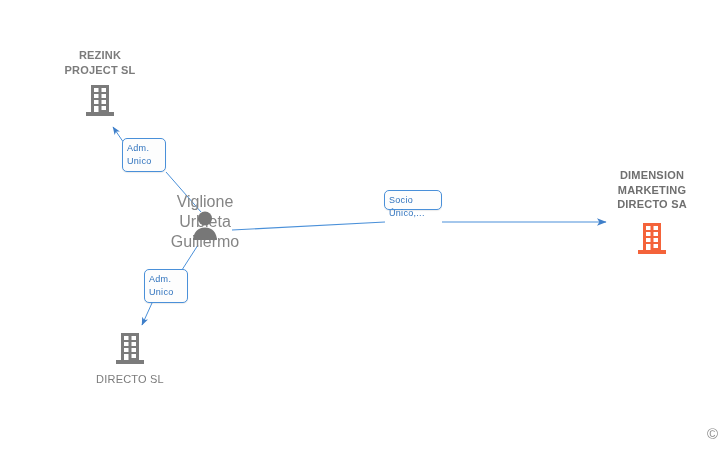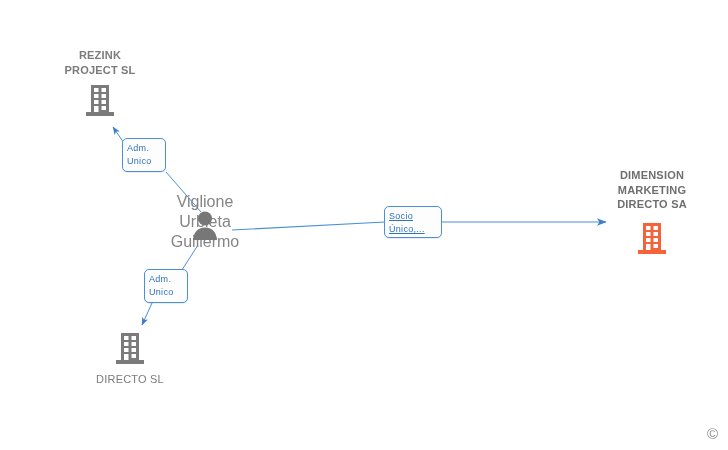--- a/index.html
+++ b/index.html
@@ -152,21 +152,21 @@
       <rect x="9" y="10" width="4.5" height="4" fill="#ffffff"></rect>
       <rect x="16.5" y="10" width="4.5" height="4" fill="#ffffff"></rect>
       <rect x="9" y="16" width="4.5" height="4" fill="#ffffff"></rect>
       <rect x="16.5" y="16" width="4.5" height="4" fill="#ffffff"></rect>
       <rect x="9" y="22" width="4.5" height="6" fill="#ffffff"></rect>
       <rect x="16.5" y="22" width="4.5" height="4" fill="#ffffff"></rect>
     </svg>
     <div class="node-label company-label" style="left:0; top:40px; width:92px; font-weight:normal; font-size:11px; color:#7b7b7b;">DIRECTO SL</div>
   </div>
 
-  <div class="edge-label" style="left:384px; top:206px; width:58px; height:32px;text-decoration:underline;">Socio
+  <div class="edge-label" style="left:384px; top:190px; width:58px; height:20px;">Socio
 Único,...</div>
 
   <div class="node" style="left:592px; top:151px; width:120px; height:90px;margin-top:17px;">
     <div class="node-label company-label" style="left:0; top:0; width:120px; color:#6f6f6f;">DIMENSION
 MARKETING
 DIRECTO SA</div>
     <svg class="icon-building" style="left:45px; top:54px;" width="30" height="34" viewBox="0 0 30 34">
       <rect x="6" y="1" width="18" height="27" fill="#f4633a"></rect>
       <rect x="1" y="28" width="28" height="4" fill="#f4633a"></rect>
       <rect x="9" y="4" width="4.5" height="4" fill="#ffffff"></rect>

